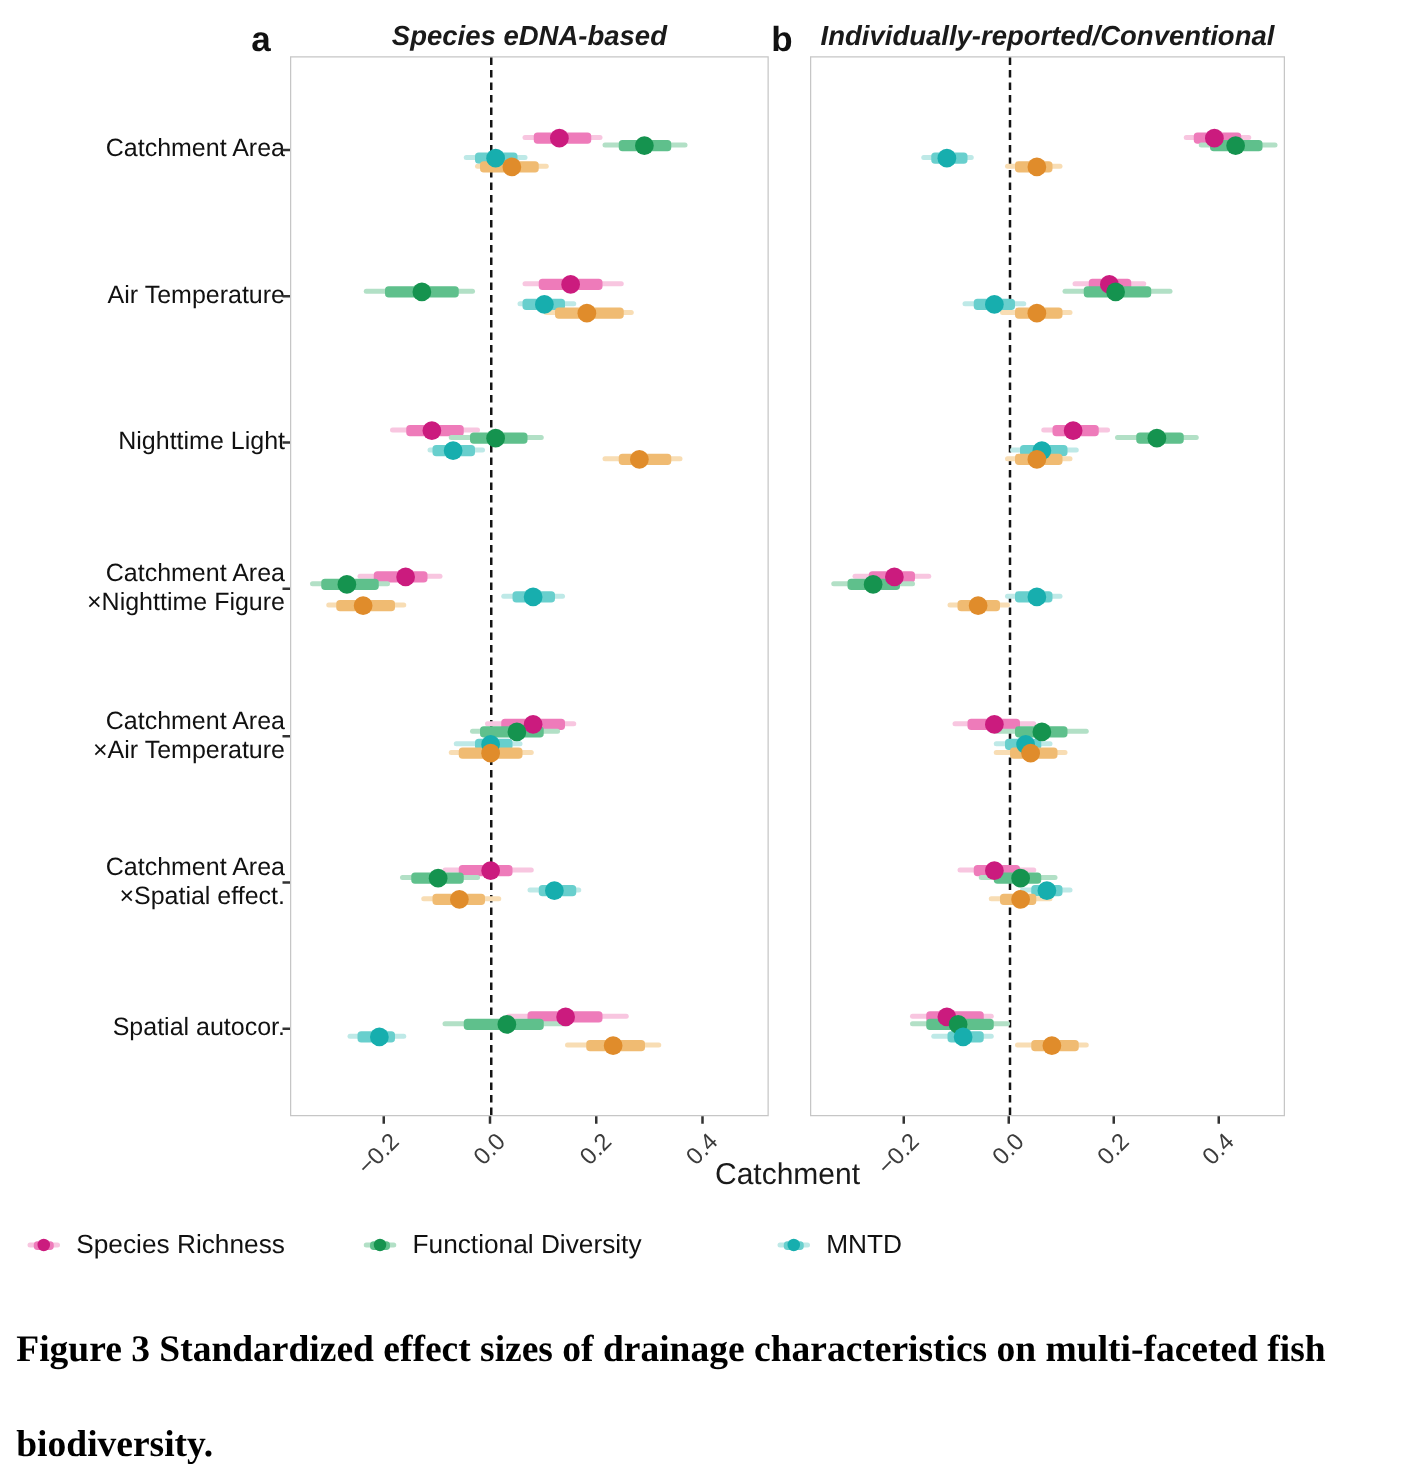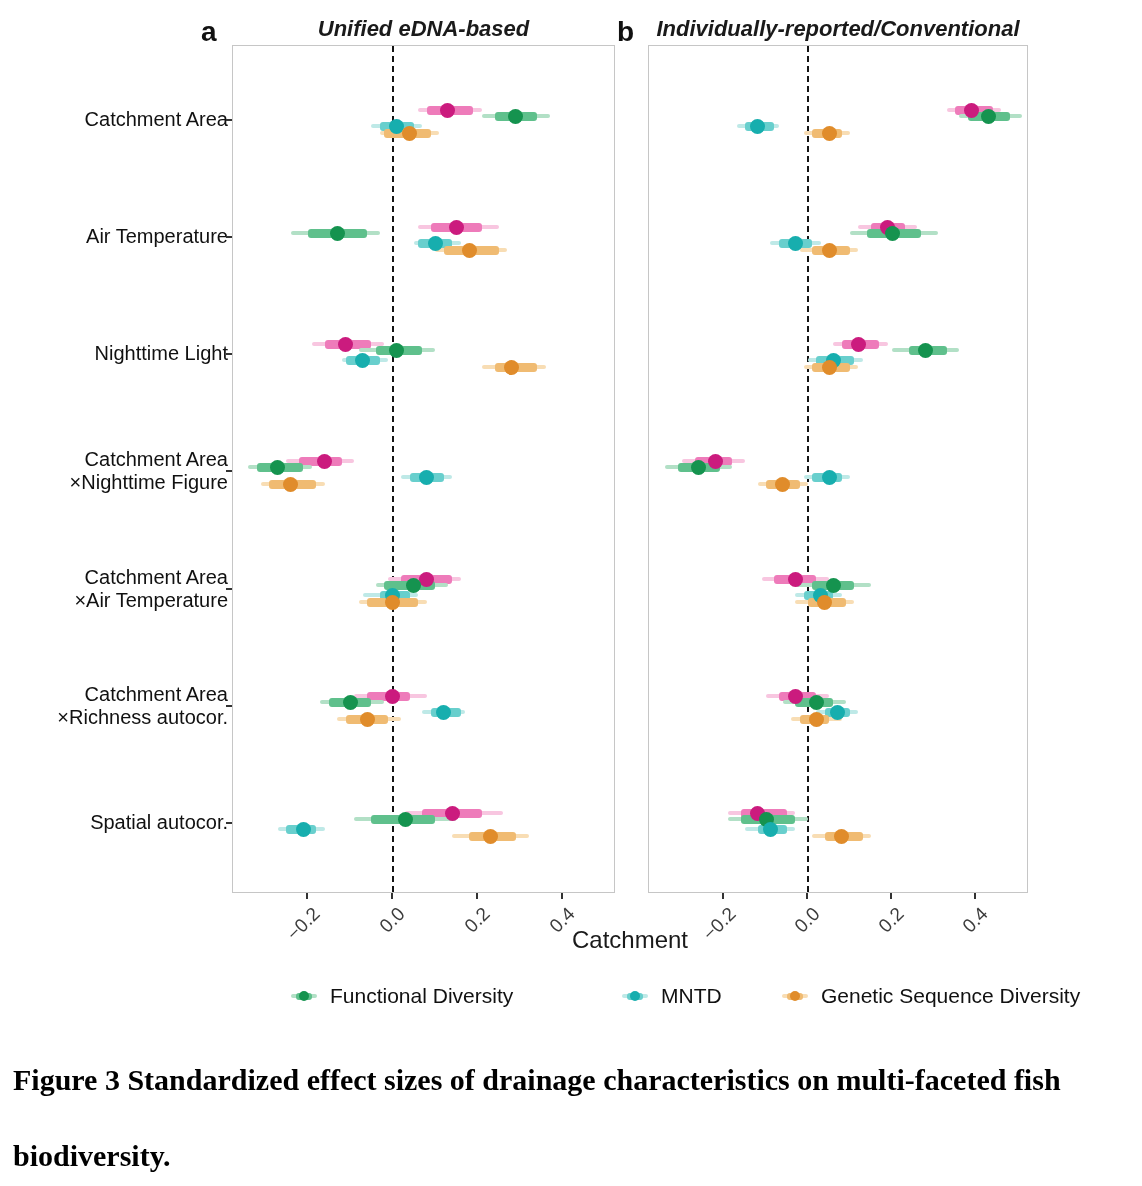--- a/index.html
+++ b/index.html
@@ -49,21 +49,21 @@
   .legend-label{font-size:21px;color:#111;white-space:nowrap;}
   .caption-line{
     position:absolute;left:13px;width:1120px;font-family:"Liberation Serif", serif;
     font-weight:bold;font-size:30px;color:#000;
   }
 </style>
 </head>
 <body>
 
 <div class="panel-letter" style="left:201px;top:16px;">a</div>
-<div class="panel-title" style="left:232px;width:383px;top:16px;">Unified eDNA-based</div>
+<div class="panel-title" style="left:232px;width:383px;top:16px;">Species eDNA-based</div>
 <div class="panel-letter" style="left:617px;top:16px;">b</div>
 <div class="panel-title" style="left:648px;width:380px;top:16px;">Individually-reported/Conventional</div>
 
 <div class="panel" id="panel-a" style="left:232px;top:45px;width:383px;height:848px;">
   <div class="zero-line" id="zero-a" style="left: 158.5px;"></div>
 <div class="ci95" style="left: 185px; width: 63.75px; top: 62px; background: rgb(248, 198, 224);"></div>
     <div class="ci50" style="left: 193.5px; width: 46.75px; top: 59.5px; background: rgb(238, 123, 186);"></div>
     <div class="ci95" style="left: 185px; width: 80.75px; top: 179px; background: rgb(248, 198, 224);"></div>
     <div class="ci50" style="left: 197.75px; width: 51px; top: 176.5px; background: rgb(238, 123, 186);"></div>
     <div class="ci95" style="left: 78.75px; width: 72.25px; top: 296px; background: rgb(248, 198, 224);"></div>
@@ -253,21 +253,21 @@
       <div>×Nighttime Figure</div>
     </div>
     <div class="ytick" style="left: 226px; top: 470px;"></div>
     <div class="ylab" style="top: 565.5px;">
       <div>Catchment Area</div>
       <div>×Air Temperature</div>
     </div>
     <div class="ytick" style="left: 226px; top: 588px;"></div>
     <div class="ylab" style="top: 682.5px;">
       <div>Catchment Area</div>
-      <div>×Richness autocor.</div>
+      <div>×Spatial effect.</div>
     </div>
     <div class="ytick" style="left: 226px; top: 705px;"></div>
     <div class="ylab" style="top: 811px;">
       <div>Spatial autocor.</div>
     </div>
     <div class="ytick" style="left: 226px; top: 822px;"></div>
   </div>
 <div id="x-axes">
     <div class="xtick" style="left: 305.5px; top: 893px;"></div>
     <div class="xticklab" style="left: 244.5px; top: 903px;">−0.2</div>
@@ -283,40 +283,40 @@
     <div class="xticklab" style="left: 745px; top: 903px;">0.0</div>
     <div class="xtick" style="left: 890px; top: 893px;"></div>
     <div class="xticklab" style="left: 829px; top: 903px;">0.2</div>
     <div class="xtick" style="left: 974px; top: 893px;"></div>
     <div class="xticklab" style="left: 913px; top: 903px;">0.4</div>
   </div>
 
 <div class="axis-title">Catchment</div>
 
 <div class="legend" id="legend">
+    <div class="legend-item" style="left: 22px;">
+      <div class="legend-key">
+        <div class="k95" style="background: rgb(248, 198, 224);"></div>
+        <div class="k50" style="background: rgb(238, 123, 186);"></div>
+        <div class="kdot" style="background: rgb(203, 27, 126);"></div>
+      </div>
+      <div class="legend-label">Species Richness</div>
+    </div>
     <div class="legend-item" style="left: 291px;">
       <div class="legend-key">
         <div class="k95" style="background: rgb(178, 224, 198);"></div>
         <div class="k50" style="background: rgb(95, 192, 140);"></div>
         <div class="kdot" style="background: rgb(21, 147, 79);"></div>
       </div>
       <div class="legend-label">Functional Diversity</div>
     </div>
     <div class="legend-item" style="left: 622px;">
       <div class="legend-key">
         <div class="k95" style="background: rgb(190, 233, 231);"></div>
         <div class="k50" style="background: rgb(104, 207, 205);"></div>
         <div class="kdot" style="background: rgb(23, 174, 174);"></div>
       </div>
       <div class="legend-label">MNTD</div>
     </div>
-    <div class="legend-item" style="left: 782px;">
-      <div class="legend-key">
-        <div class="k95" style="background: rgb(248, 221, 180);"></div>
-        <div class="k50" style="background: rgb(240, 187, 114);"></div>
-        <div class="kdot" style="background: rgb(224, 140, 43);"></div>
-      </div>
-      <div class="legend-label">Genetic Sequence Diversity</div>
-    </div>
   </div>
 
 <div class="caption-line" style="top:1063px;">Figure 3 Standardized effect sizes of drainage characteristics on multi-faceted fish</div>
 <div class="caption-line" style="top:1139px;">biodiversity.</div>
 
 </body></html>

